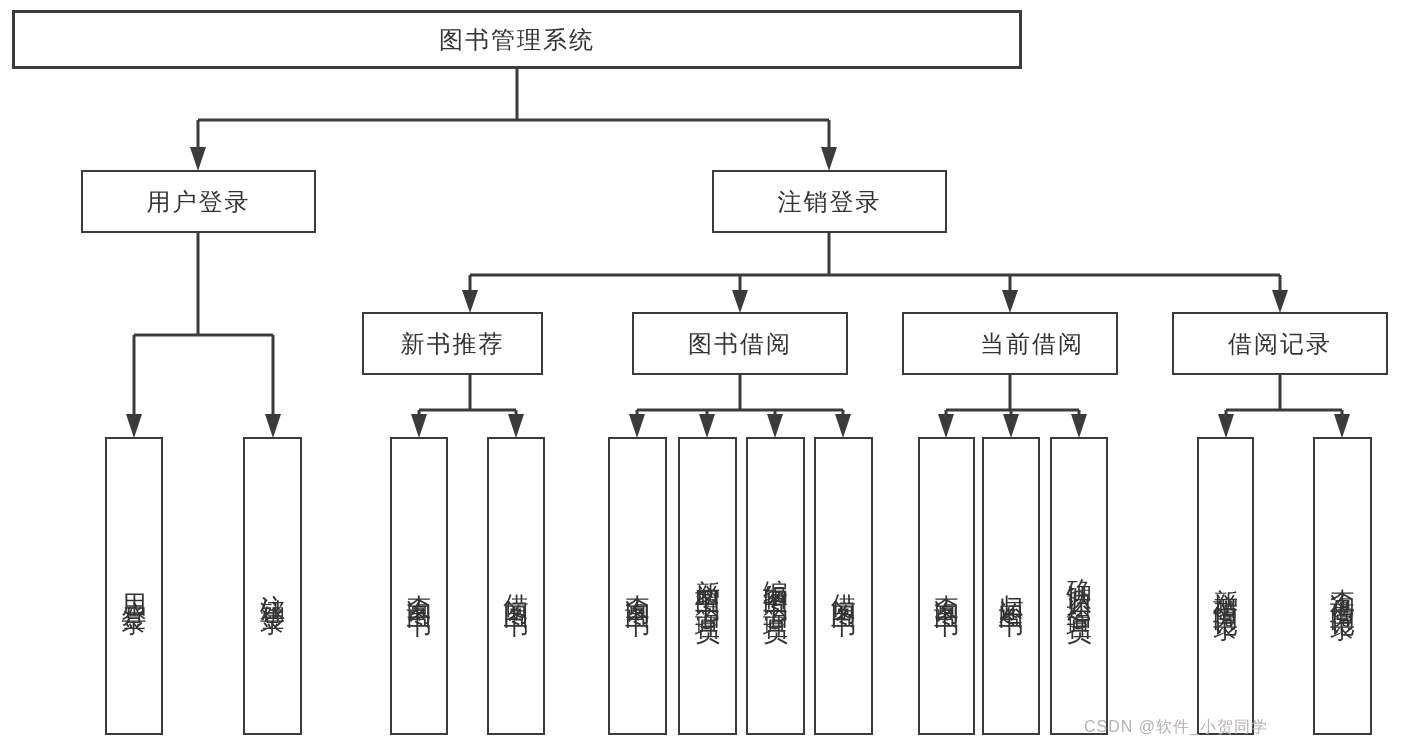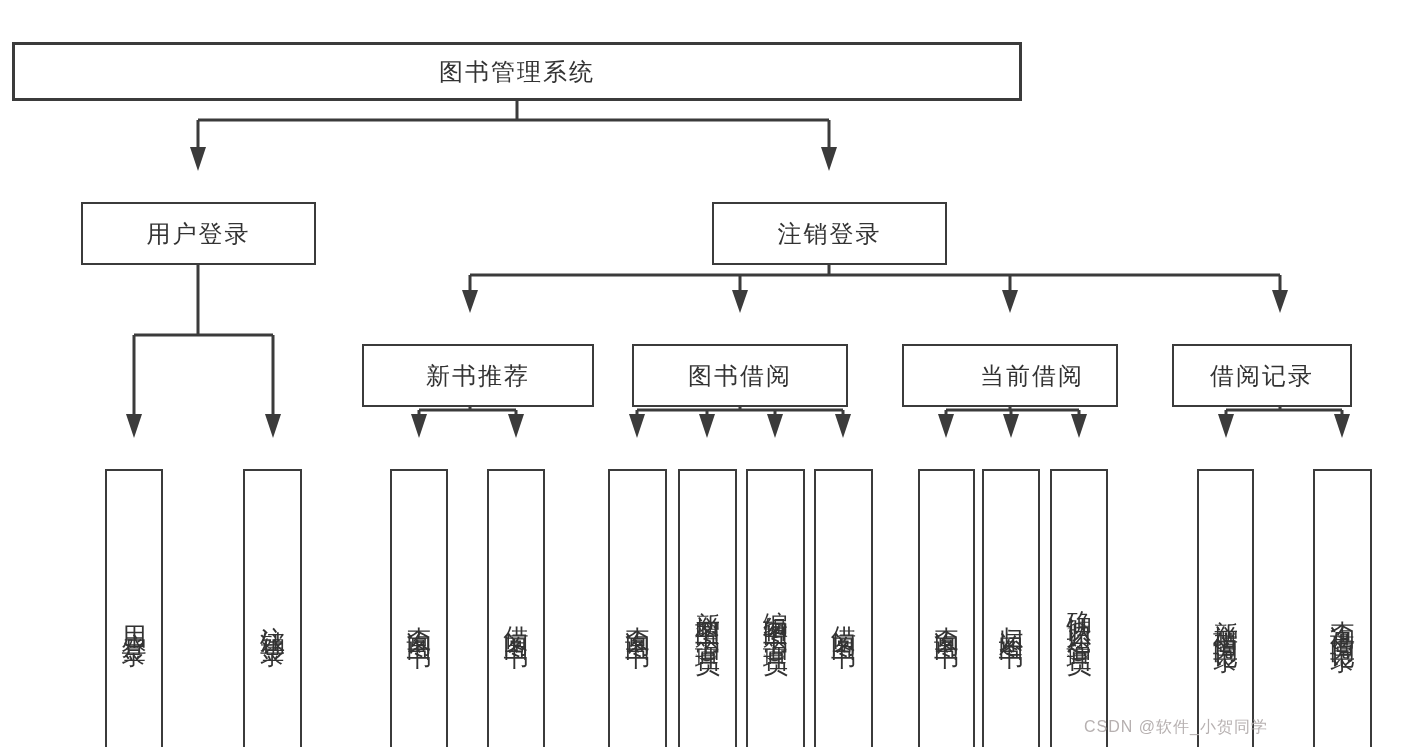--- a/index.html
+++ b/index.html
@@ -16,40 +16,39 @@
     box-sizing:border-box;
     background:#ffffff;
     border:2px solid #3b3b3b;
     display:flex;
     align-items:center;
     justify-content:center;
     color:#333333;
     font-size:24px;
     letter-spacing:2px;
     z-index:2;
-    margin-top:32px;
   }
   .node span{white-space:nowrap;}
   .v span{
     writing-mode:vertical-rl;
     white-space:normal;
     font-size:25px;
     letter-spacing:6px;
     line-height:1;
   }
   
   .p-root{left:12px;top:10px;width:1010px;height:59px;border-width:3px;}
   
   .p-userlogin{left:81px;top:170px;width:235px;height:63px;}
   .p-bookmgmt{left:712px;top:170px;width:235px;height:63px;}
   
-  .p-newbook{left:362px;top:312px;width:232px;height:63px;}
+  .p-newbook{left:362px;top:312px;width:181px;height:63px;}
   .p-borrowing{left:632px;top:312px;width:216px;height:63px;}
   .p-current{left:902px;top:312px;width:216px;height:63px;padding-left:44px;}
-  .p-records{left:1172px;top:312px;width:180px;height:63px;text-align:center;}
+  .p-records{left:1172px;top:312px;width:216px;height:63px;text-align:center;}
   
   .leaf{top:437px;height:298px;}
   .p-l-userlogin{left:105px;width:58px;}
   .p-l-logout{left:243px;width:59px;}
   .p-l-nbquery{left:390px;width:58px;}
   .p-l-nbborrow{left:487px;width:58px;}
   .p-l-bbquery{left:608px;width:59px;}
   .p-l-bbadd{left:678px;width:59px;}
   .p-l-bbedit{left:746px;width:59px;}
   .p-l-bbborrow{left:814px;width:59px;}

